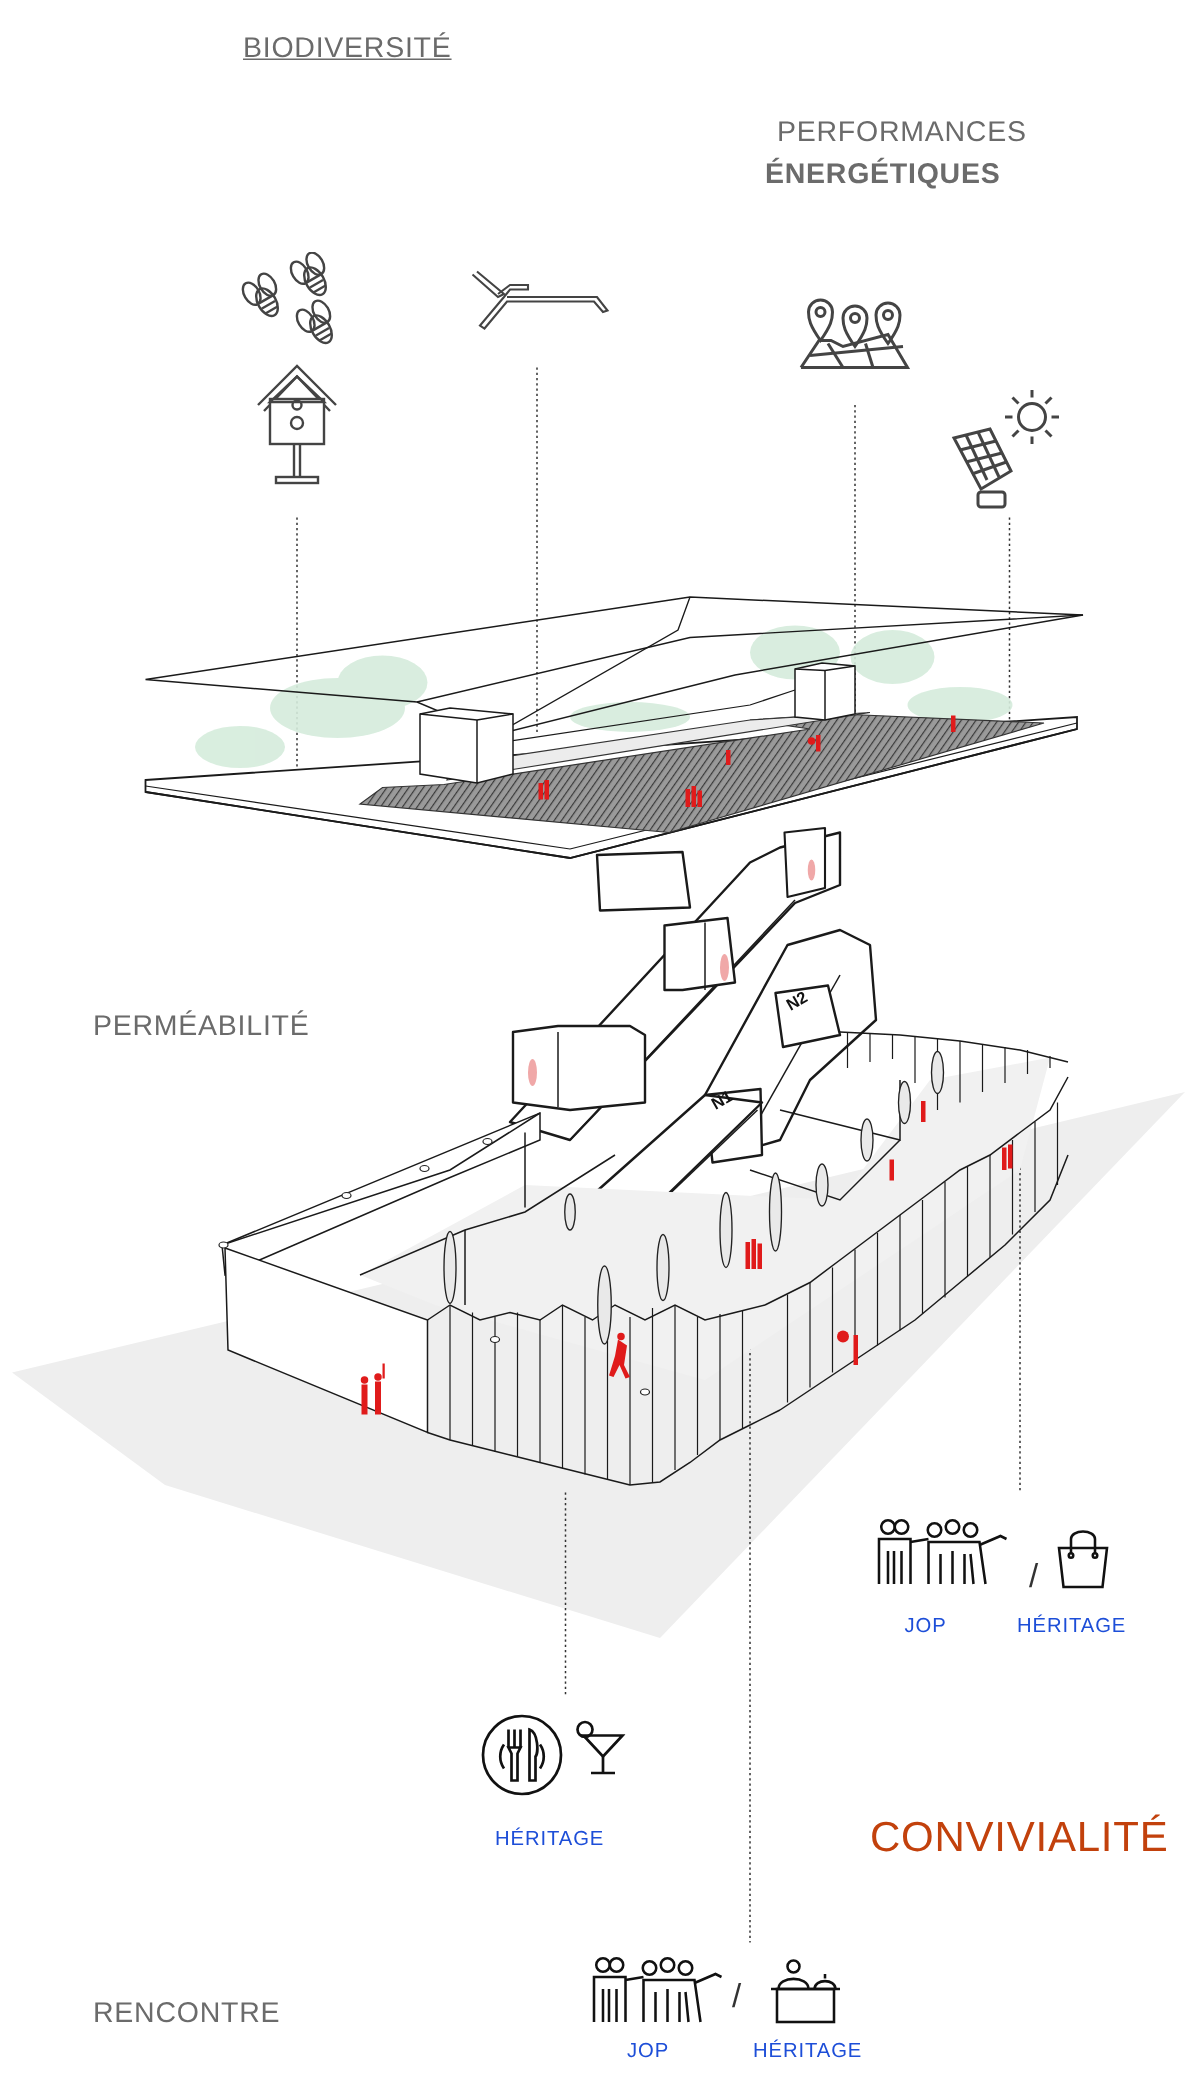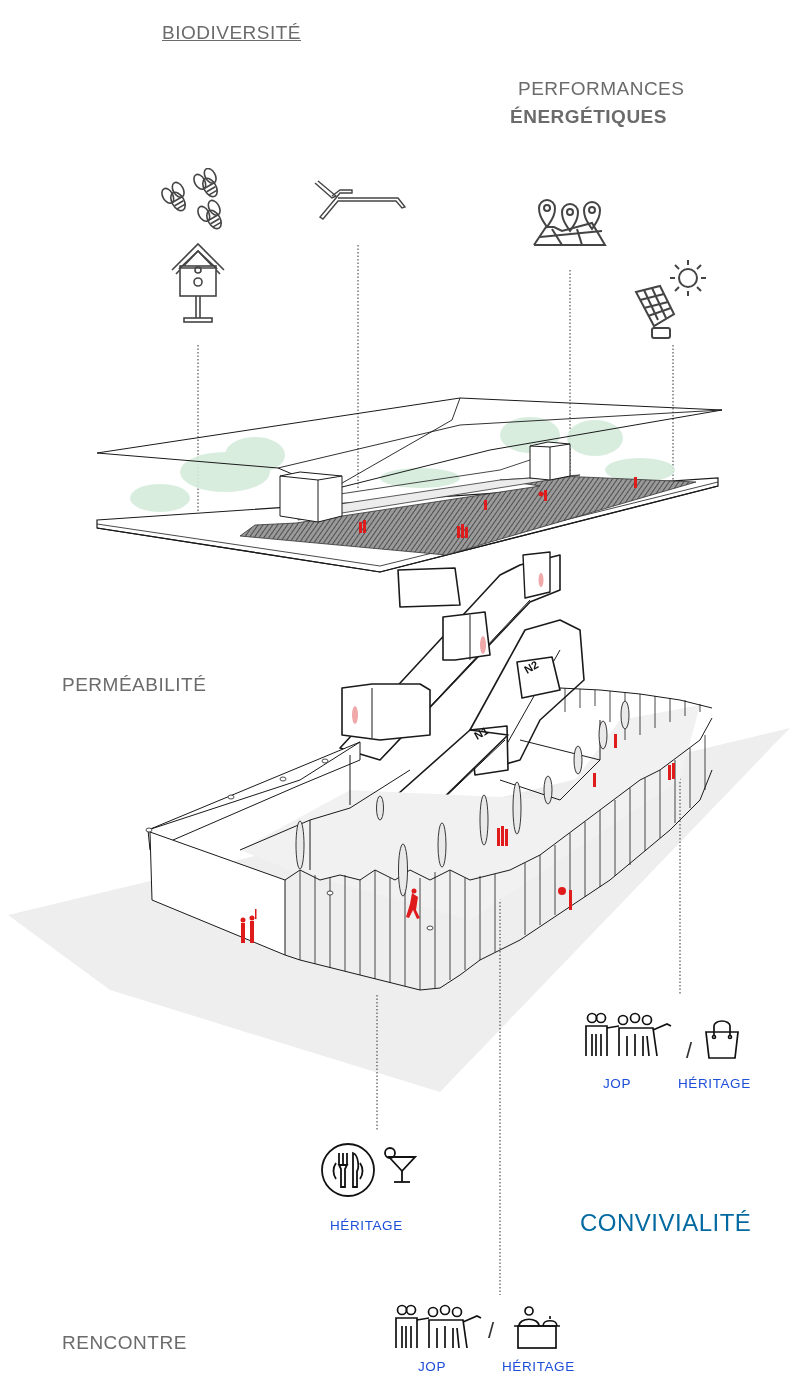--- a/index.html
+++ b/index.html
@@ -1,21 +1,21 @@
 <!DOCTYPE html>
 <html><head>
 <meta charset="utf-8">
 <style>
   html, body { margin:0; padding:0; background:#ffffff; }
   body { width:800px; height:1392px; position:relative; overflow:hidden;
          font-family:"Liberation Sans", "DejaVu Sans", sans-serif; }
   .label { position:absolute; color:#6b6b6b; letter-spacing:0.5px; white-space:nowrap; }
   .lbl-lg { font-size:19px; }
   .lbl-sm { font-size:13.5px; color:#1d4ed8; letter-spacing:0.6px; }
-  .lbl-conv { font-size:24px; color:#0369a1; }
+  .lbl-conv { font-size:28px; color:#c2410c; }
   .slash { position:absolute; font-size:22px; color:#333; }
   .icon { position:absolute; }
   svg.main { position:absolute; left:0; top:0; }
 </style>
 </head>
 <body>
 
 <div class="label lbl-lg" style="left:162px;top:22px;text-decoration:underline;">BIODIVERSITÉ</div>
 <div class="label lbl-lg" style="left:518px;top:78px;">PERFORMANCES</div>
 <div class="label lbl-lg" style="left:510px;top:106px;font-weight:bold;">ÉNERGÉTIQUES</div>

